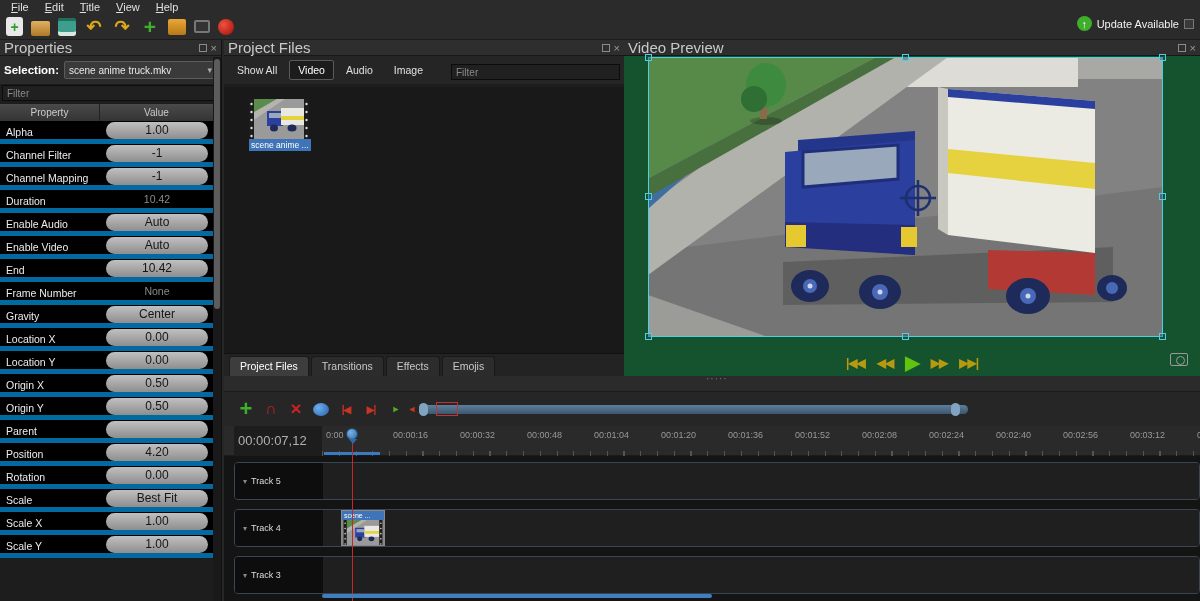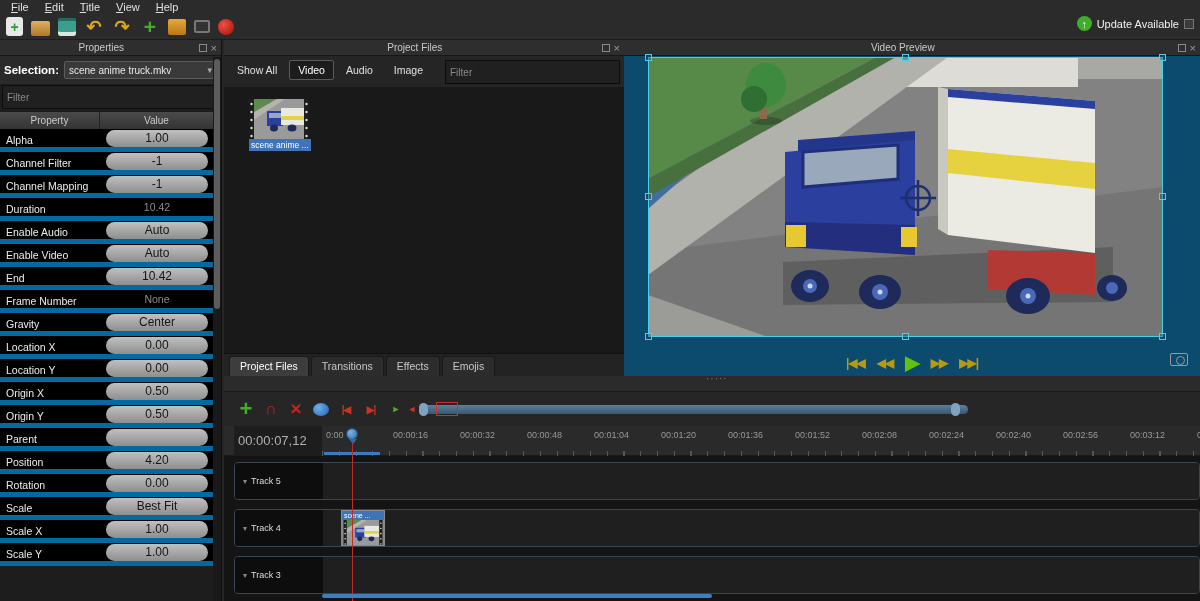--- a/index.html
+++ b/index.html
@@ -21,63 +21,63 @@
   .i-fullscreen-icon { border:2px solid #777; background:#333; width:16px; height:13px; border-radius:2px; }
   .i-export-video-icon { background:radial-gradient(circle at 35% 35%, #f05040, #a01008); border-radius:50%; width:16px; height:16px; }
   #update-area { position:absolute; right:6px; top:16px; display:flex; align-items:center; gap:5px; }
   .i-update-icon { width:15px; height:15px; border-radius:50%; background:#3fae2a; color:#fff; font-size:11px; font-weight:bold; display:inline-flex; align-items:center; justify-content:center; }
   #update-label { color:#f0f0f0; font-size:11px; }
   .i-corner-icon { width:10px; height:10px; border:1px solid #777; background:#3a3a3a; }
 
   
   .panel { position:absolute; background:#1d1d1d; }
   .phead { height:16px; background:#2e2e2e; display:flex; align-items:center; padding:0 4px; border-bottom:1px solid #171717; }
-  .ptitle { color:#c9c9c9; font-size:10px; flex:1;text-align:center; }
+  .ptitle { color:#c9c9c9; font-size:15px; flex:1; }
   .dockbtns { display:flex; gap:4px; align-items:center; }
   .dock-float { width:8px; height:8px; border:1px solid #8a8a8a; display:inline-block; }
   .dock-close { color:#9a9a9a; font-size:11px; line-height:8px; }
 
   
   #properties-panel { left:0; top:40px; width:222px; height:561px; border-right:1px solid #111; }
   .selrow { display:flex; align-items:center; gap:5px; padding:5px 4px; background:#2a2a2a; }
   .sel-label { font-weight:bold; color:#fff; font-size:11.5px; }
   .sel-dd { flex:1; height:18px; background:#3a3a3a; border:1px solid #5c5c5c; border-radius:2px; display:flex; align-items:center; padding:0 4px; font-size:10px; color:#e8e8e8; }
   .sel-dd span:first-child { flex:1; white-space:nowrap; overflow:hidden; }
   .caret { color:#aaa; font-size:9px; }
-  .filter-input { display:block; width:212px; margin:1px 2px 3px 2px; height:24px; background:#202020; border:1px solid #0c0c0c; color:#ddd; font-size:10px; padding:0 4px; font-family:"Liberation Sans", sans-serif; }
+  .filter-input { display:block; width:212px; margin:1px 2px 3px 2px; height:16px; background:#202020; border:1px solid #0c0c0c; color:#ddd; font-size:10px; padding:0 4px; font-family:"Liberation Sans", sans-serif; }
   .filter-input::placeholder { color:#8a8a8a; }
   .thead { display:flex; height:17px; width:214px; }
   .hcell { background:linear-gradient(#4a4a4a,#343434); color:#ccc; font-size:10px; text-align:center; line-height:17px; border-right:1px solid #222; }
   .hcell:first-child { width:100px; }
   .hcell:last-child { flex:1; }
   .tbody { width:214px; overflow:hidden; height:447px; }
   .prow { display:flex; height:23px; background:#000; border-bottom:5px solid #0369a1; }
   .pcell { width:100px; color:#ececec; font-size:10.5px; line-height:22px; padding-left:6px; white-space:nowrap; overflow:hidden; }
   .vcell { flex:1; display:flex; align-items:center; justify-content:center; }
   .pill { width:90%; height:17px; border-radius:9px; background:linear-gradient(#c0c0c0,#8e8e8e); color:#151515; font-size:12px; line-height:17px; text-align:center; overflow:hidden; white-space:nowrap; }
   .ro { color:#8a8a8a; font-size:10.5px; }
   .vscroll { position:absolute; right:0; top:17px; bottom:0; width:8px; background:#191919; }
   .vthumb { width:6px; margin:2px 1px; height:250px; background:#5c5c5c; border-radius:3px; }
 
   
   #project-files-panel { left:224px; top:40px; width:400px; height:336px; }
-  .tabsrow { display:flex; align-items:flex-start; gap:13px; padding:4px 4px; background:#252525; }
+  .tabsrow { display:flex; align-items:flex-end; gap:19px; padding:4px 4px; background:#252525; }
   .ftab { padding:3px 8px; font-size:10.5px; color:#e0e0e0; border:1px solid transparent; border-radius:2px; }
   .ftab.active { background:#1c1c1c; border-color:#5a5a5a; color:#fff; }
   .pf-filter { flex:1; margin:0; width:auto; }
   #file-list { position:absolute; left:0; top:47px; right:0; bottom:23px; background:#191919; }
   .file-item { position:absolute; left:9px; top:12px; width:62px;margin-left:16px; }
   .thumb { display:block; background:#888; }
   .filelabel { background:#3f74b8; color:#fff; font-size:8.5px; padding:1px 2px; white-space:nowrap; overflow:hidden; }
   #dock-tabs { position:absolute; left:0; bottom:0; right:0; height:23px; background:#232323; border-top:1px solid #111; display:flex; gap:2px; padding:2px 0 0 5px; }
   .btab { padding:3px 10px; font-size:10.5px; color:#c8c8c8; background:#2c2c2c; border:1px solid #191919; border-bottom:none; border-radius:3px 3px 0 0; }
   .btab.active { background:#3d3d3d; color:#fff; }
 
   
-  #video-preview-panel { left:624px; top:40px; width:576px; height:336px; background:#0c4a6e; }
+  #video-preview-panel { left:624px; top:40px; width:576px; height:336px; background:#14532d; }
   #video-wrap { position:absolute; left:24px; top:17px; width:515px; height:280px; background:#828282; }
   .sel-frame { position:absolute; inset:0; border:1px solid #4dd0e5; pointer-events:none; }
   .handle { position:absolute; width:7px; height:7px; background:rgba(40,70,90,.35); border:1px solid #4dd0e5; }
   #transport { position:absolute; left:0; right:0; bottom:6px; display:flex; justify-content:center; align-items:center; gap:12px; }
   .tbtn { color:#b89a10; font-size:12px; font-weight:bold; letter-spacing:-1px; }
   .tbtn.play { color:#5fc410; font-size:19px; line-height:14px; }
   .camera-icon { position:absolute; right:12px; bottom:10px; width:18px; height:13px; border:1px solid #9a9a9a; border-radius:2px; }
   .camera-icon::before { content:""; position:absolute; left:5px; top:2px; width:7px; height:7px; border:1px solid #9a9a9a; border-radius:50%; }
 
   

